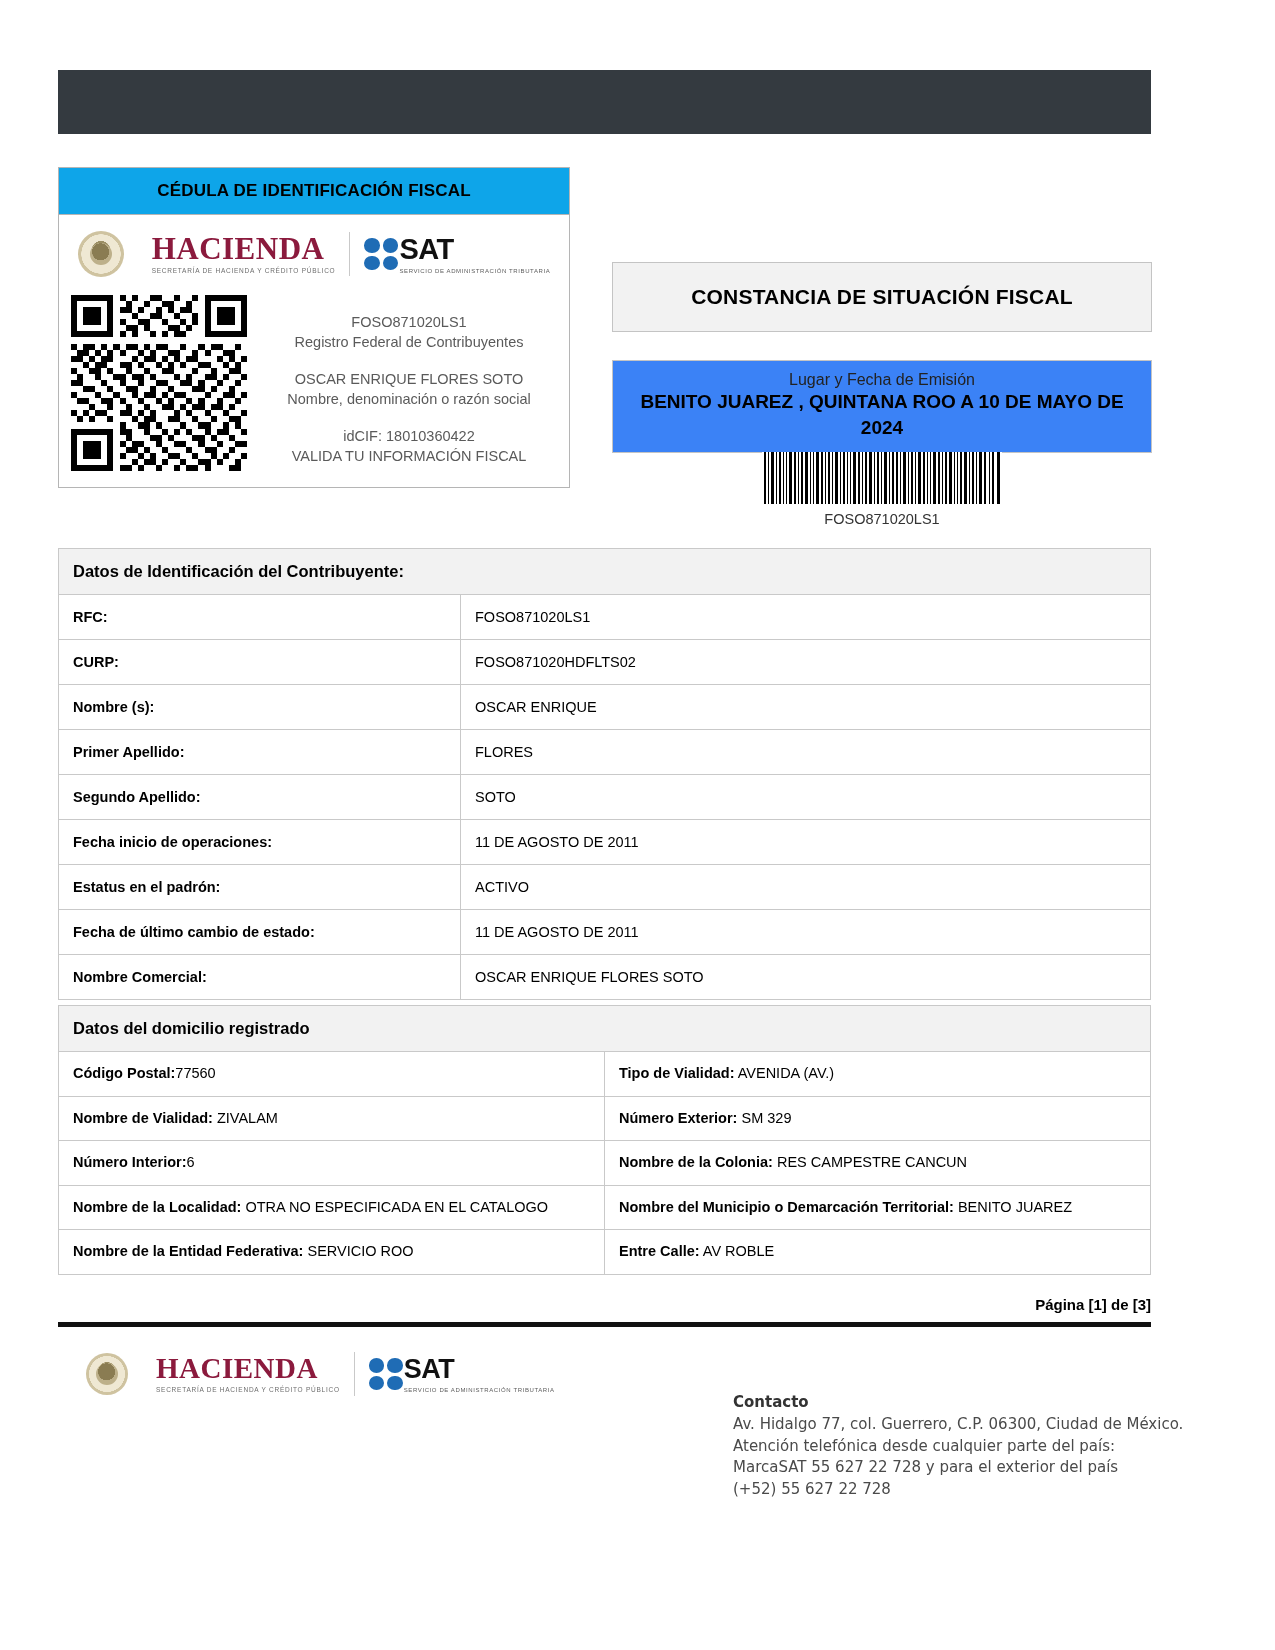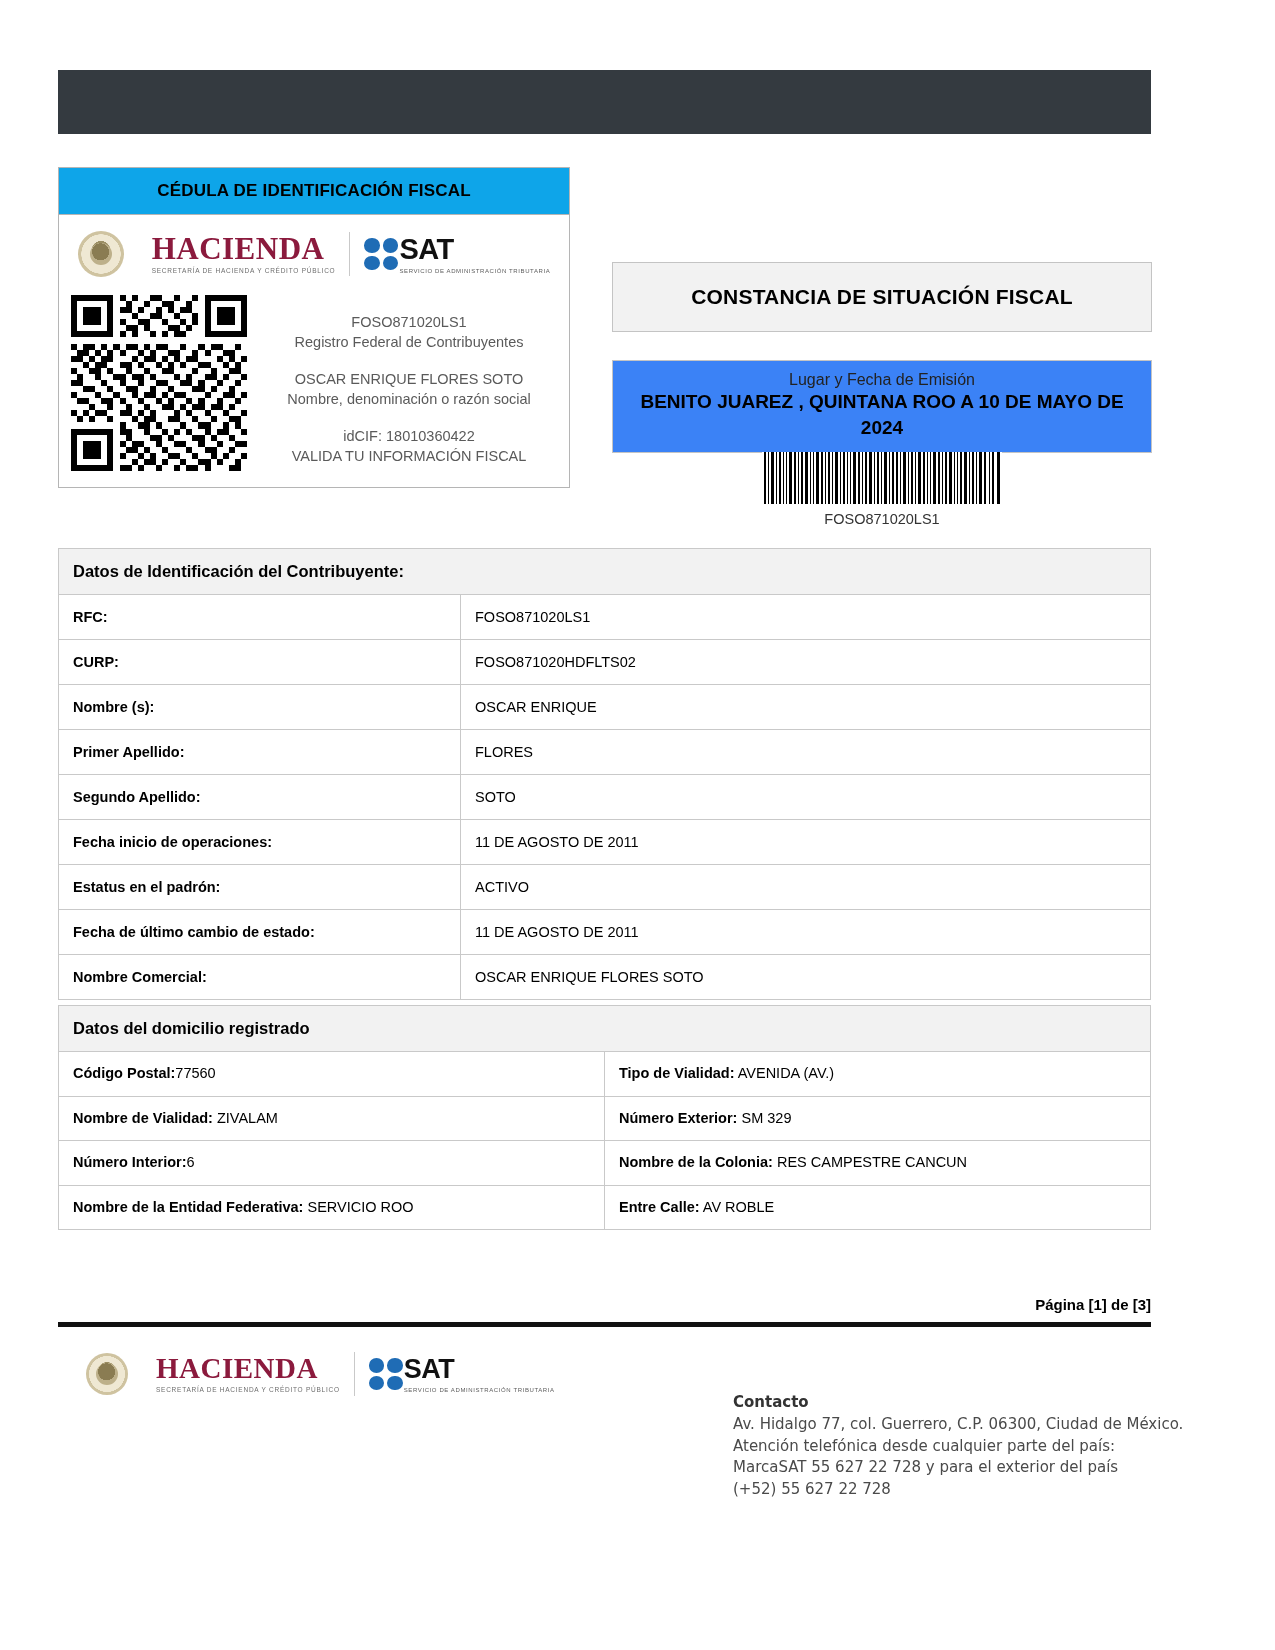--- a/index.html
+++ b/index.html
@@ -687,20 +687,28 @@
         <div class="drow">
           <div class="dcell left">
             <span><b>Número Interior:</b><span>6</span></span>
           </div>
           <div class="dcell right">
             <span><b>Nombre de la Colonia:</b><span> RES CAMPESTRE CANCUN</span></span>
           </div>
         </div>
         <div class="drow">
           <div class="dcell left">
+            <span><b>Nombre de la Localidad:</b><span> OTRA NO ESPECIFICADA EN EL CATALOGO</span></span>
+          </div>
+          <div class="dcell right">
+            <span class="justified"><b>Nombre del Municipio o Demarcación Territorial:</b><span> BENITO JUAREZ</span></span>
+          </div>
+        </div>
+        <div class="drow">
+          <div class="dcell left">
             <span class="justified"><b>Nombre de la Entidad Federativa:</b><span> SERVICIO ROO</span></span>
           </div>
           <div class="dcell right">
             <span><b>Entre Calle:</b><span>  AV ROBLE</span></span>
           </div>
         </div>
       </div>
   </div>
 
   <div class="page-num">Página  [1] de [3]</div>

